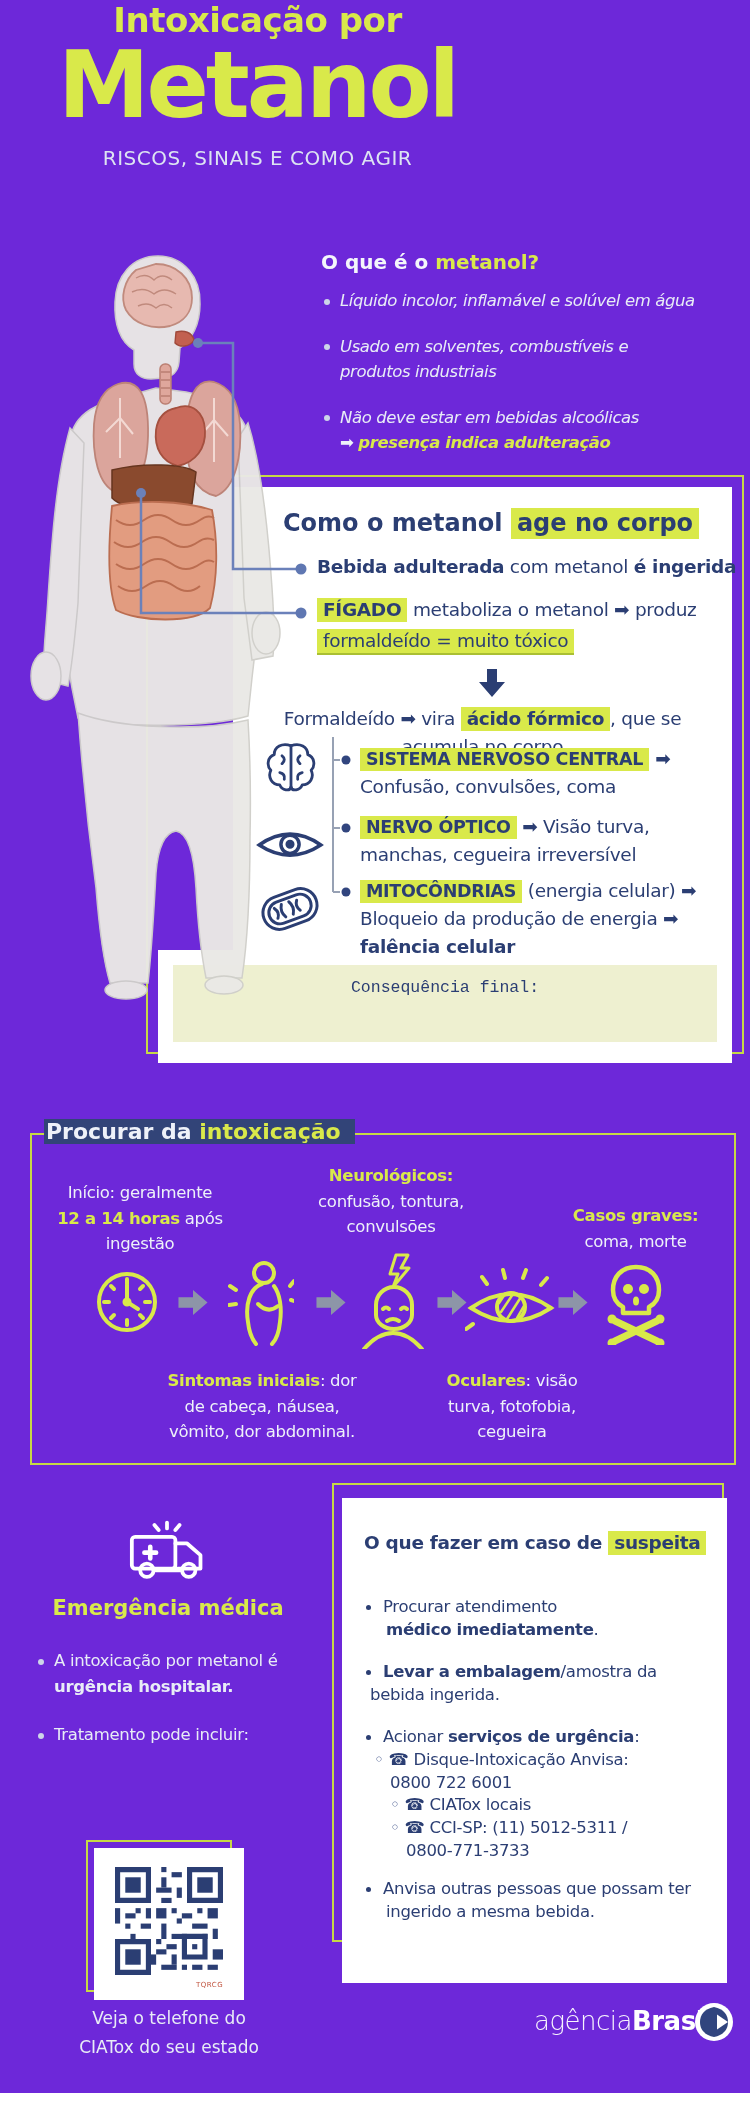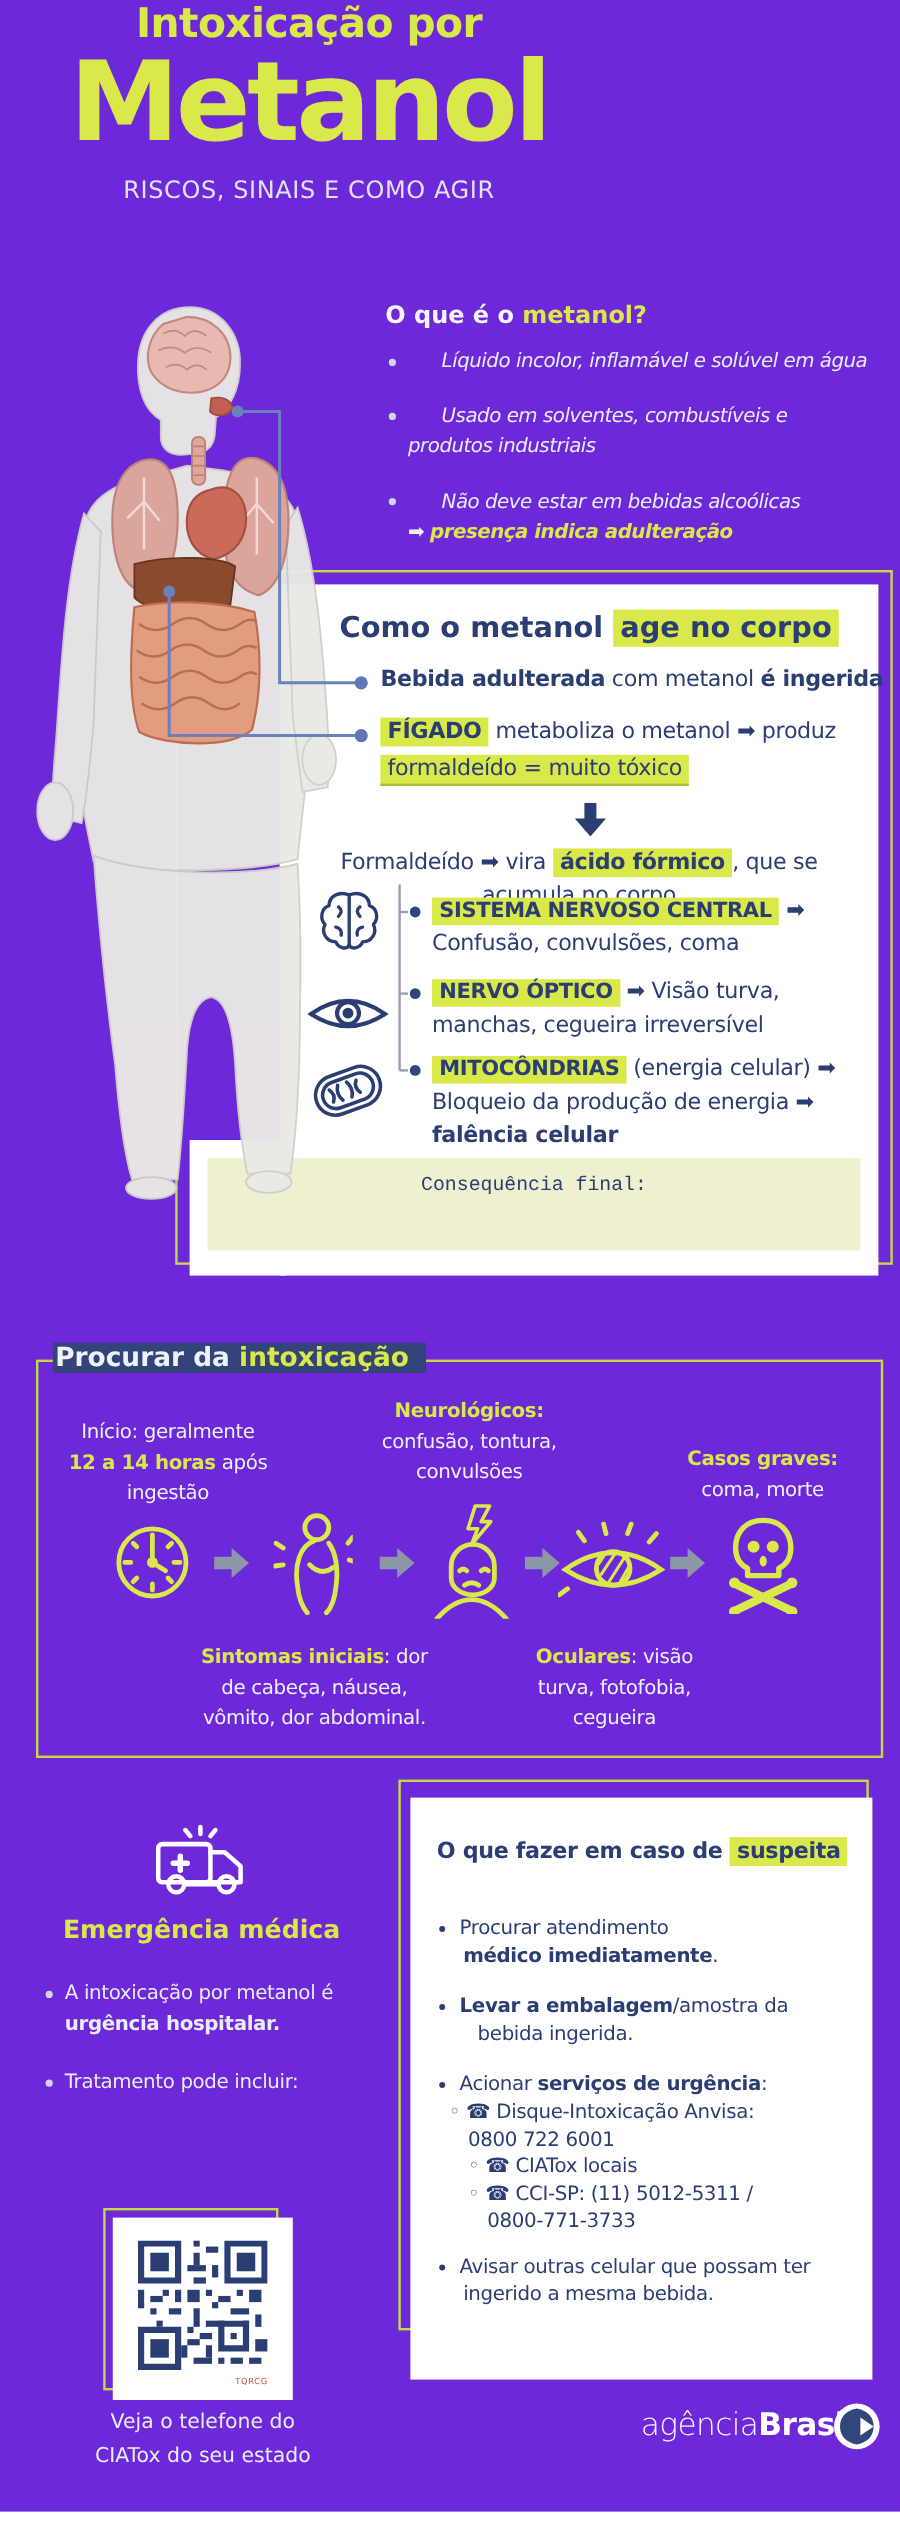--- a/index.html
+++ b/index.html
@@ -18,21 +18,21 @@
   .greenframe{border:2px solid #c6d945;background:transparent;}
   .whitecard{background:#ffffff;}
   .dot{display:inline-block;width:6px;height:6px;border-radius:50%;background:#cdd5e8;vertical-align:middle;}
   .ndot{display:inline-block;width:5px;height:5px;border-radius:50%;background:#2b3e73;vertical-align:middle;}
   
   .kicker{font-size:34px;font-weight:800;letter-spacing:-0.5px;color:#d9e94a;}
   .bigtitle{font-size:92px;font-weight:800;letter-spacing:-3px;color:#d9e94a;line-height:1;}
   .subtitle{font-size:20px;letter-spacing:0.5px;color:#dde3f2;}
   
   .introhead{font-size:20px;font-weight:bold;color:#f4f6fb;}
-  .introitem{font-size:16.5px;letter-spacing:-0.4px;line-height:1.55;color:#e8ecf6;font-style:italic;white-space:nowrap;margin-left:28px;}
+  .introitem{font-size:16.5px;letter-spacing:-0.4px;line-height:1.55;color:#e8ecf6;font-style:italic;white-space:nowrap;}
   
   .cardtitle{font-size:24px;font-weight:bold;color:#2b3e73;white-space:nowrap;}
   .cardtext{font-size:18.5px;letter-spacing:-0.3px;color:#2b3e73;line-height:1.5;white-space:nowrap;}
   .orglabel{font-size:17.5px;font-weight:bold;letter-spacing:-0.3px;}
   .finalbox{background:#eef0d0;font-family:Liberation Mono, monospace;}
   .finalbox .l1{font-size:16.5px;color:#2b3e73;}
   .finalbox .l2{font-size:16.5px;font-weight:bold;color:#2b3e73;letter-spacing:-0.2px;white-space:nowrap;}
   
   .sympt-title{font-size:22px;font-weight:bold;background:#324478;padding:0 14px 0 2px;white-space:nowrap;}
   .symtext{font-size:16.5px;letter-spacing:-0.3px;line-height:1.55;color:#eef1f9;}
@@ -317,21 +317,21 @@
   <div class="abs whitecard" style="left:342px;top:1498px;width:385px;height:485px;">
     <div class="abs acttitle" style="left:22px;top:34px;">
       <span>O que fazer em caso de </span><span class="hl">suspeita</span>
     </div>
     <div class="abs actitem" style="left:24px;top:98px;">
       <span class="ndot" style="margin-right:12px;"></span><span>Procurar atendimento</span>
       <div style="margin-left:20px;"><span class="b">médico imediatamente</span><span>.</span></div>
     </div>
     <div class="abs actitem" style="left:24px;top:163px;">
       <span class="ndot" style="margin-right:12px;"></span><span class="b">Levar a embalagem</span><span>/amostra da</span>
-      <div style="margin-left:32px;">bebida ingerida.</div>
+      <div style="margin-left:4px;">bebida ingerida.</div>
     </div>
     <div class="abs actitem" style="left:24px;top:228px;">
       <span class="ndot" style="margin-right:12px;"></span><span>Acionar </span><span class="b">serviços de urgência</span><span>:</span>
       <div style="margin-left:8px;">
         <span style="color:#5a6b9a;">◦</span>
         <span>☎</span>
         <span>Disque-Intoxicação Anvisa:</span>
         <div style="margin-left:16px;">0800 722 6001</div>
       </div>
       <div style="margin-left:24px;">
@@ -340,21 +340,21 @@
         <span>CIATox locais</span>
       </div>
       <div style="margin-left:24px;">
         <span style="color:#5a6b9a;">◦</span>
         <span>☎</span>
         <span>CCI-SP: (11) 5012-5311 /</span>
         <div style="margin-left:16px;">0800-771-3733</div>
       </div>
     </div>
     <div class="abs actitem" style="left:24px;top:380px;">
-      <span class="ndot" style="margin-right:12px;"></span><span>Avisar outras celular que possam ter</span>
+      <span class="ndot" style="margin-right:12px;"></span><span>Anvisa outras pessoas que possam ter</span>
       <div style="margin-left:20px;">ingerido a mesma bebida.</div>
     </div>
   </div>
 
   <div class="abs greenframe" style="left:86px;top:1840px;width:142px;height:148px;"></div>
   <div class="abs whitecard" style="left:94px;top:1848px;width:150px;height:152px;">
     <svg class="abs" style="left:21px;top:19px;" width="108" height="108" viewBox="0 0 42 42" fill="#2b3e73">
       <path fill-rule="evenodd" d="M0,0 h14 v14 h-14 z M2,2 v10 h10 v-10 z"></path>
         <rect x="4" y="4" width="6" height="6"></rect>
       <path fill-rule="evenodd" d="M28,0 h14 v14 h-14 z M30,2 v10 h10 v-10 z"></path>

